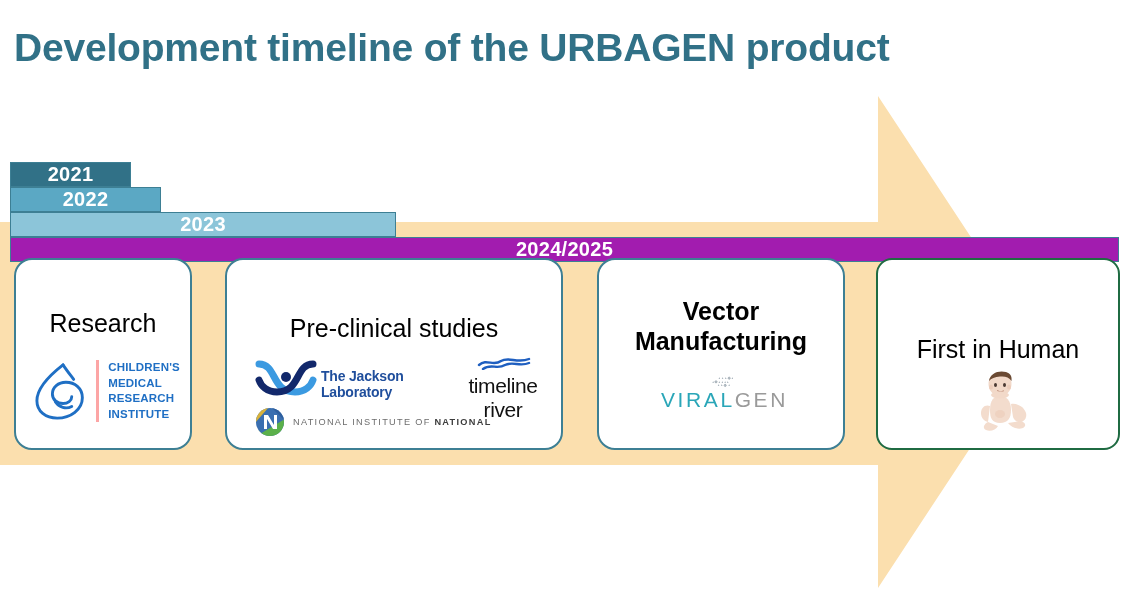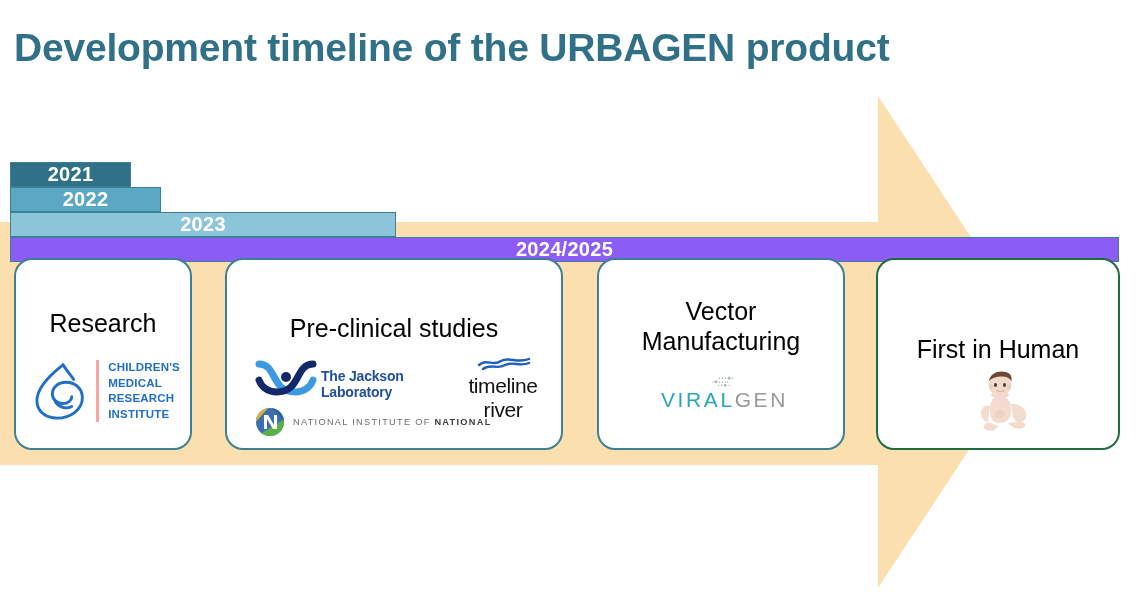--- a/index.html
+++ b/index.html
@@ -71,21 +71,21 @@
   
   .card {
     position: absolute;
     background: #ffffff;
     border: 2px solid #3d7f94;
     border-radius: 18px;
     box-sizing: border-box;
     overflow: hidden;
     margin-top: 12px;
   }
-  .card.green-border { border-color: #1f6b42; }
+  .card.green-border { border-color: #1f6b42; border-radius: 16px; }
 
   .card-title {
     position: absolute;
     left: 0;
     right: 0;
     text-align: center;
     color: #000000;
     font-size: 25px;
     line-height: 30px;
     font-weight: 400;
@@ -168,21 +168,21 @@
     margin-left: 8px;
     font-size: 9.2px;
     color: #6d6d6d;
     letter-spacing: 1.3px;
     white-space: nowrap;
   }
   #nic-wordmark b { color: #3d3d3d; }
 
   
   #card-vector { left: 597px; top: 246px; width: 248px; height: 192px; }
-  #card-vector .card-title { top: 36px; }
+  #card-vector .card-title { top: 36px; font-weight: bold; }
   #logo-viralgen {
     position: absolute;
     left: 24px;
     top: 116px;
     width: 200px;
     height: 36px;
     display: flex;
     align-items: center;
     flex-direction: column;
   }
@@ -220,21 +220,21 @@
   <div id="timeline-bar">
     <div class="timeline-seg" style="width:121px;background:#317187;">
       <span>2021</span>
     </div>
     <div class="timeline-seg" style="width:151px;background:#5BA8C4;">
       <span>2022</span>
     </div>
     <div class="timeline-seg" style="width:386px;background:#8CC5D9;">
       <span>2023</span>
     </div>
-    <div class="timeline-seg" style="flex:1;background:#8b5cf6;">
+    <div class="timeline-seg" style="flex:1;background:#a21caf;">
       <span>2024/2025</span>
     </div>
   </div>
 
   <div class="card" id="card-research">
     <div class="card-title">Research</div>
     <div id="logo-cmri">
       <svg width="56" height="62" viewBox="0 0 56 62">
         <path d="M30 4 C12 18 3 30 3 41 C3 52 12 59 24 59 C38 59 50 50 50 38 C50 28 42 22 33 22 C25 22 19 27 19 34 C19 40 24 44 30 44 C35 44 39 41 39 37" fill="none" stroke="#1f6fc4" stroke-width="3" stroke-linecap="round"></path>
         <path d="M30 4 C34 10 38 15 41 19" fill="none" stroke="#1f6fc4" stroke-width="3" stroke-linecap="round"></path>

